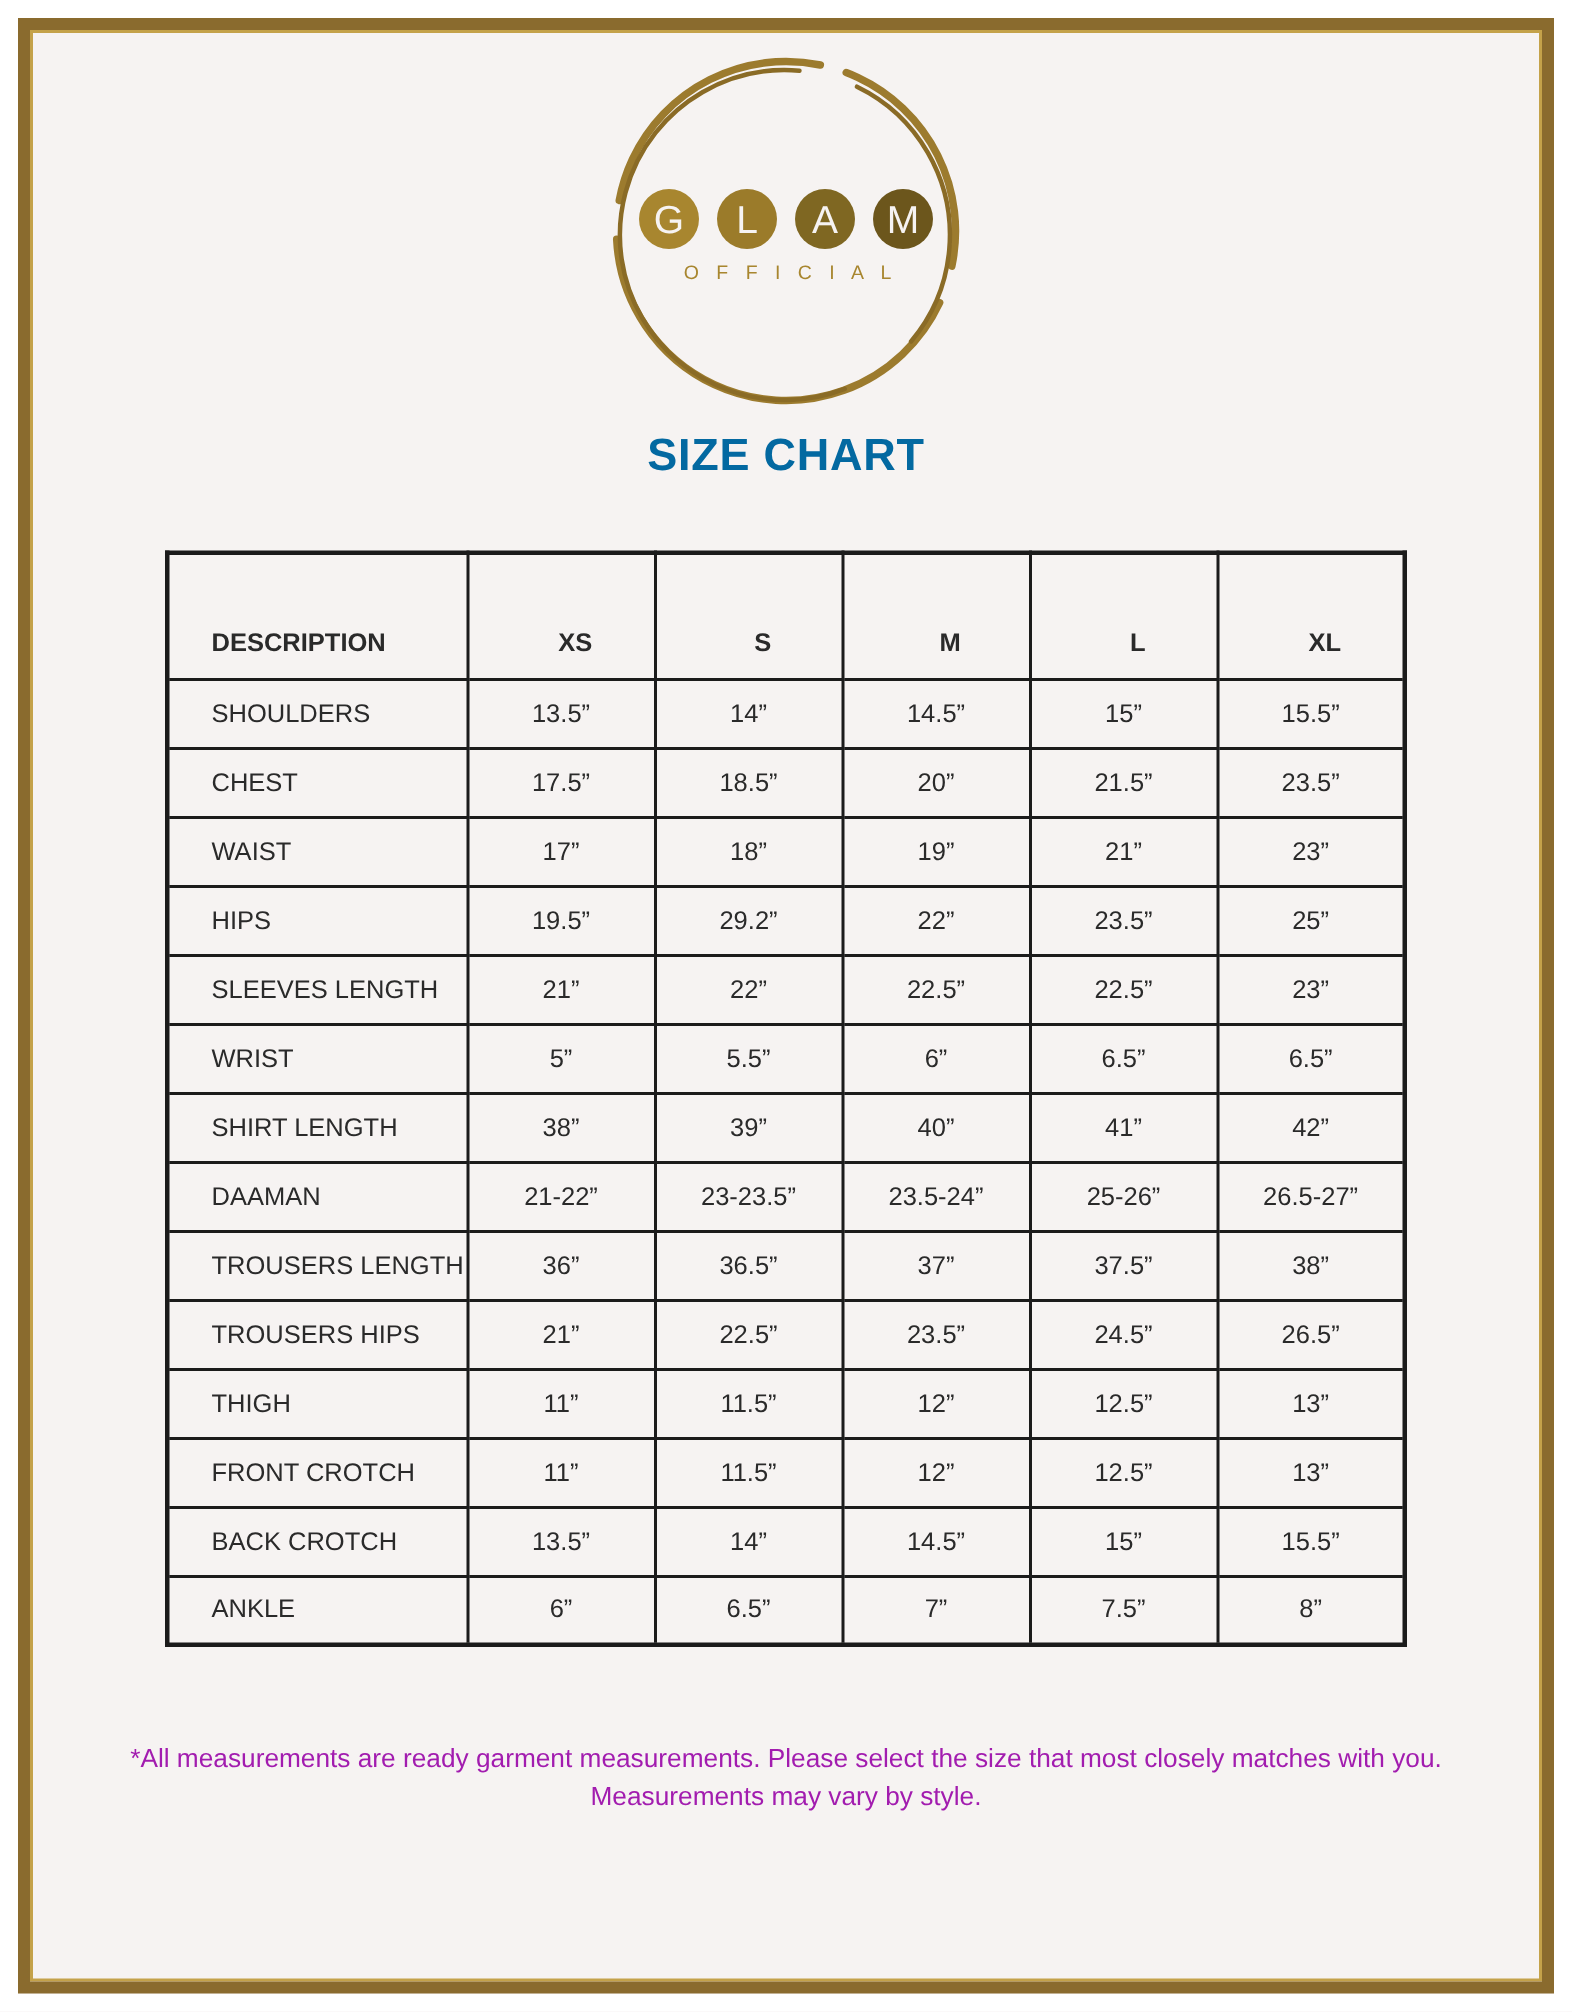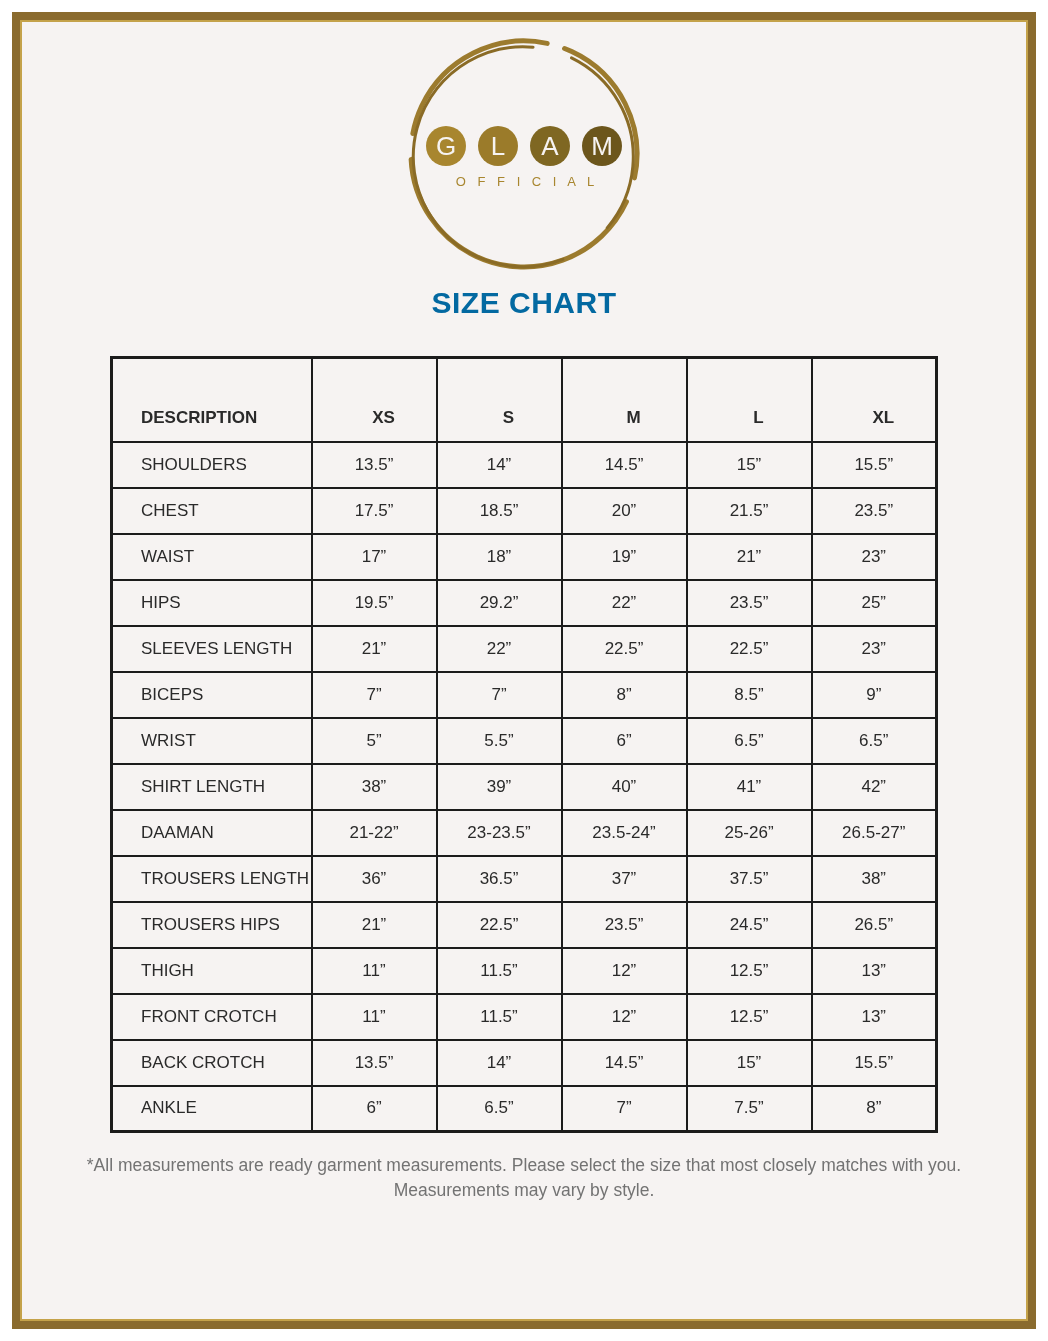--- a/index.html
+++ b/index.html
@@ -16,34 +16,34 @@
   }
   .content { height:100%; box-sizing:border-box; padding-top:16px; }
 
   .logo-wrap { width:260px; margin:0 auto; }
   .page-title {
     text-align:center; font-size:30px; font-weight:700; color:#0369a1;
     letter-spacing:0.5px; margin-top:6px;
   }
 
   table.size-table {
-    width:828px; margin:36px auto 0; border-collapse:collapse;
+    width:828px; margin:46px auto 0; border-collapse:collapse;
     table-layout:fixed; border:3px solid #1b1b1b; background:#f6f3f2;
   }
   .size-table td { border:2px solid #1b1b1b; box-sizing:border-box; }
   .size-table .head {
     height:84px; vertical-align:bottom; padding-bottom:13px;
     font-weight:700; font-size:17px; color:#111; text-align:center;padding-left:20px;
   }
   .size-table .cell { font-size:17px; color:#2a2a2a; }
   .size-table td.val { height:46px; text-align:center; }
   .size-table td.desc { text-align:left; padding-left:28px; }
 
   .footnote {
-    margin-top:20px; text-align:center; font-size:17.5px; color:#737373;
+    margin-top:62px; text-align:center; font-size:17.5px; color:#a21caf;
     line-height:1.45;
   }
 </style>
 </head>
 <body>
 
 <div class="frame">
   <div class="content">
 
     <div class="logo-wrap">
@@ -130,28 +130,20 @@
           </tr>
           <tr>
             <td class="cell desc">SLEEVES LENGTH</td>
             <td class="cell val">21”</td>
             <td class="cell val">22”</td>
             <td class="cell val">22.5”</td>
             <td class="cell val">22.5”</td>
             <td class="cell val">23”</td>
           </tr>
           <tr>
-            <td class="cell desc">BICEPS</td>
-            <td class="cell val">7”</td>
-            <td class="cell val">7”</td>
-            <td class="cell val">8”</td>
-            <td class="cell val">8.5”</td>
-            <td class="cell val">9”</td>
-          </tr>
-          <tr>
             <td class="cell desc">WRIST</td>
             <td class="cell val">5”</td>
             <td class="cell val">5.5”</td>
             <td class="cell val">6”</td>
             <td class="cell val">6.5”</td>
             <td class="cell val">6.5”</td>
           </tr>
           <tr>
             <td class="cell desc">SHIRT LENGTH</td>
             <td class="cell val">38”</td>

